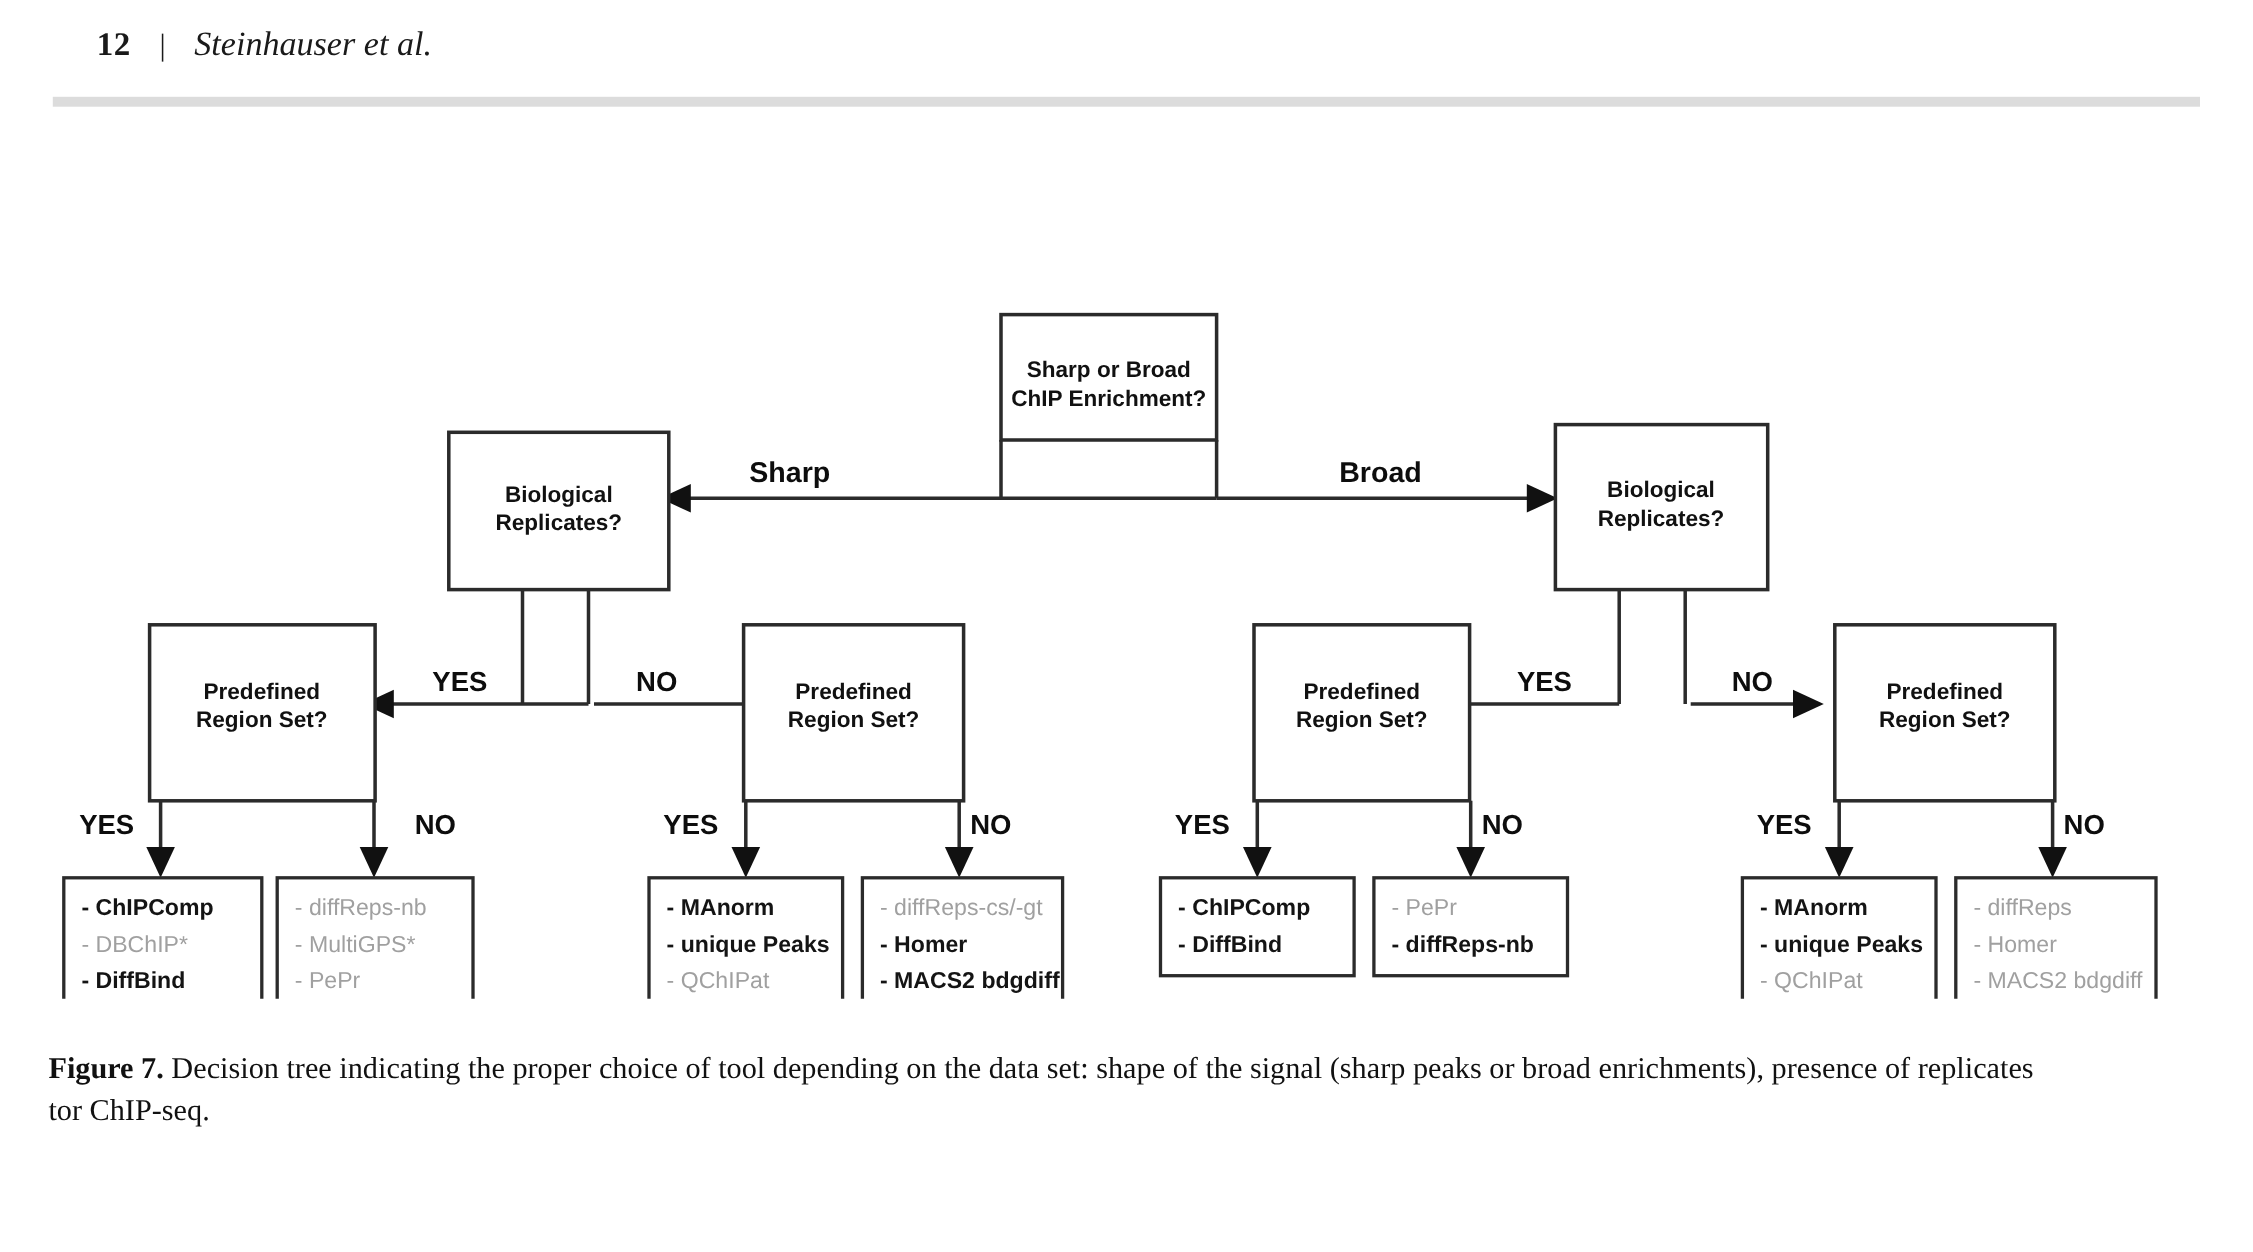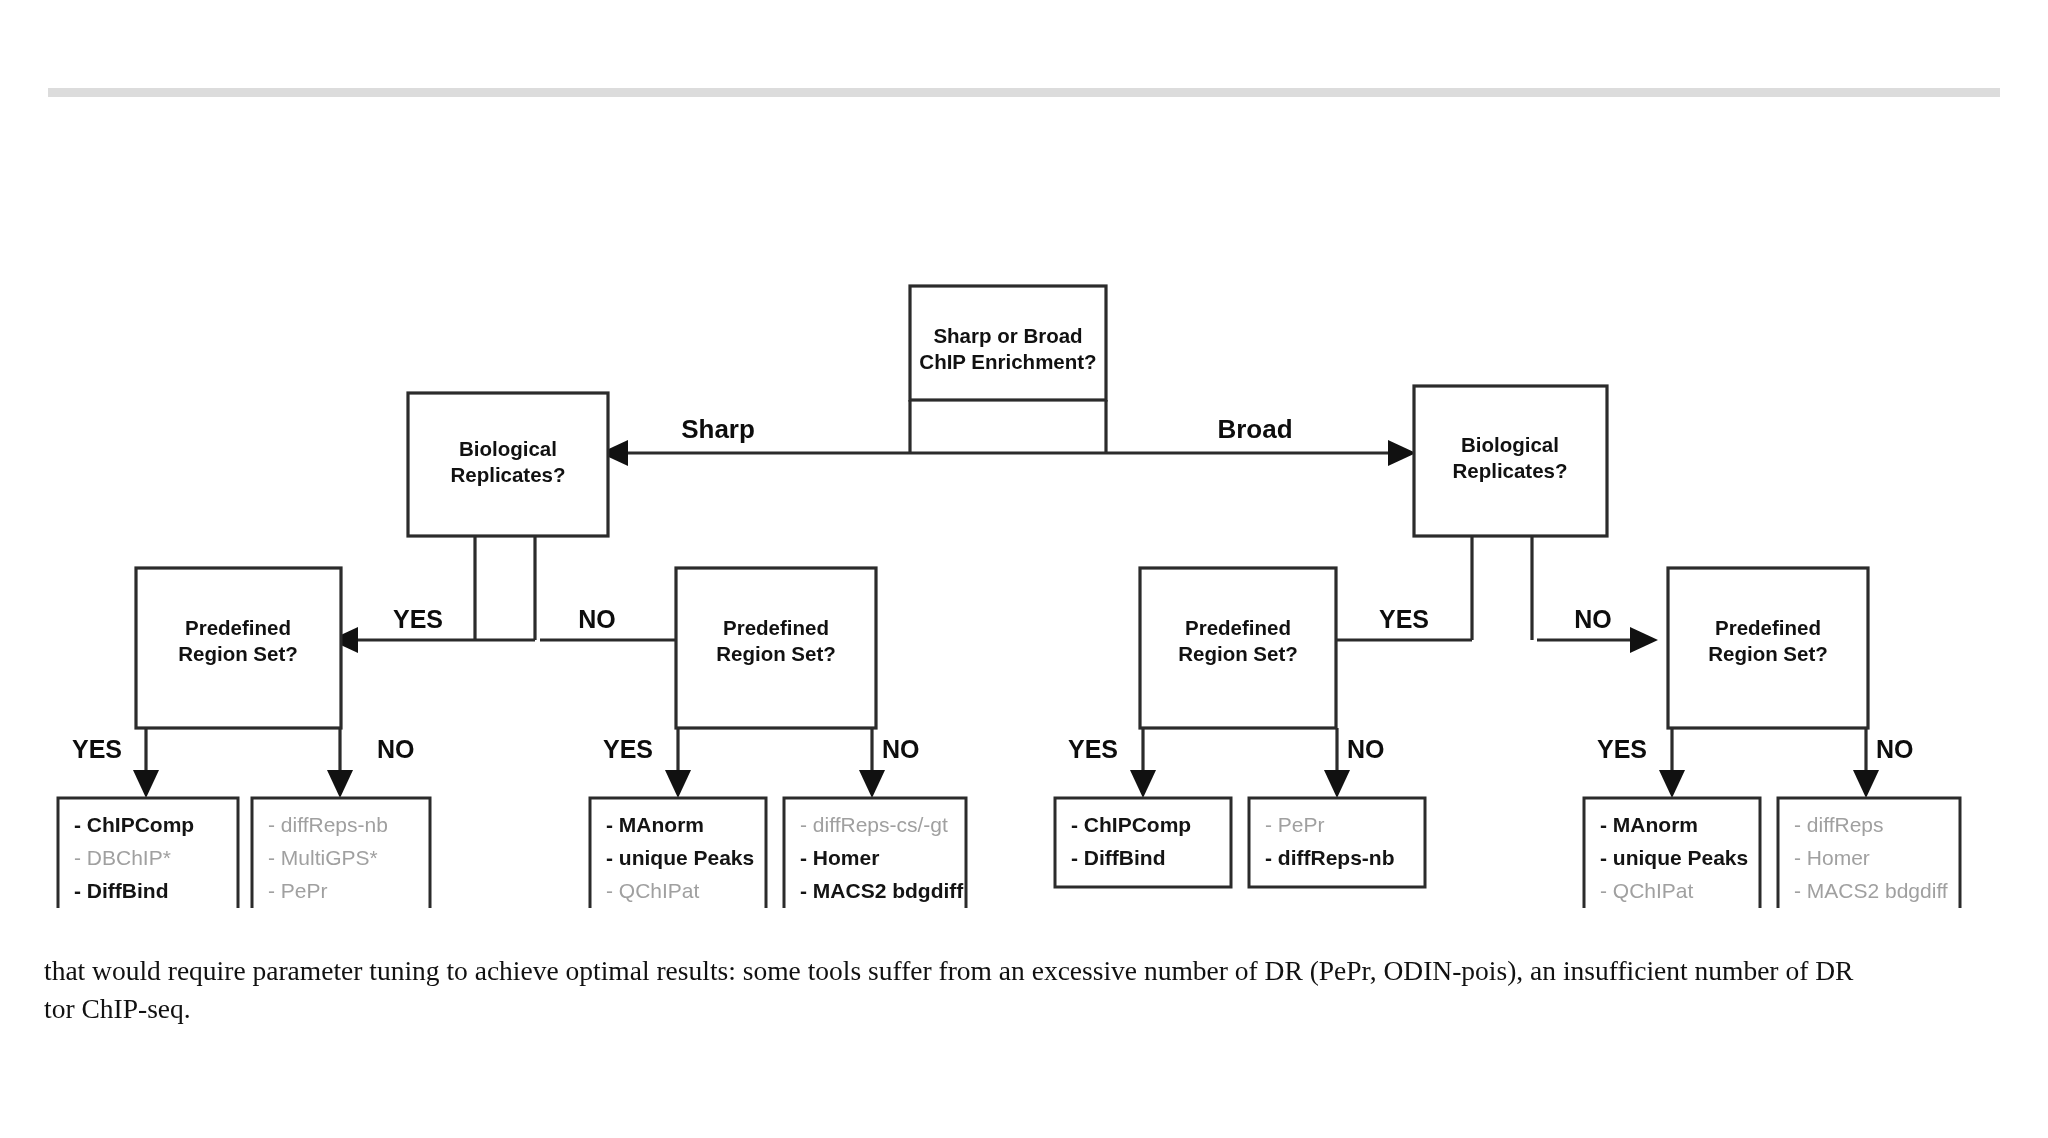--- a/index.html
+++ b/index.html
@@ -62,20 +62,25 @@
   }
   .caption b{font-weight:bold;}
   .caption .line{display:block;white-space:nowrap;}
   .caption .line.last{}
 </style>
 </head>
 <body>
 
 <div class="page">
 
+  <div class="running-head">
+    <span class="rh-page">12</span>
+    <span class="rh-bar">|</span>
+    <span class="rh-authors">Steinhauser et al.</span>
+  </div>
   <div class="head-rule"></div>
 
   <div class="figure">
     <svg class="flow" viewBox="0 0 2048 800" xmlns="http://www.w3.org/2000/svg">
 
       <g>
         <line class="link" x1="910" y1="292" x2="910" y2="345"></line>
         <line class="link" x1="1106" y1="292" x2="1106" y2="345"></line>
         <line class="link" x1="910" y1="345" x2="1106" y2="345"></line>
 
@@ -235,17 +240,17 @@
             <text class="leafitem gray" x="1794" y="823">- ODIN-pois/-bin</text>
             <text class="leafitem dark" x="1794" y="856">- RSEG</text>
             <text class="leafitem dark" x="1794" y="889">- SICER</text>
           </g>
         </g>
 
     </svg>
   </div>
 
   <div class="caption">
-    <span class="line">that would require parameter tuning to achieve optimal results: some tools suffer from an excessive number of DR (PePr, ODIN-pois), an insufficient number of DR</span>
+    <span class="line"><b>Figure 7.</b><span> Decision tree indicating the proper choice of tool depending on the data set: shape of the signal (sharp peaks or broad enrichments), presence of replicates</span></span>
     <span class="line last">tor ChIP-seq.</span>
   </div>
 
 </div>
 
 </body></html>

